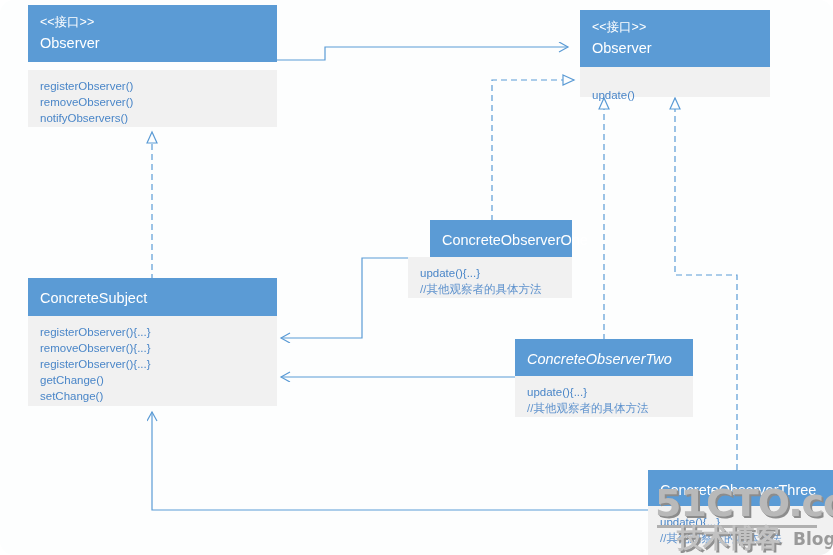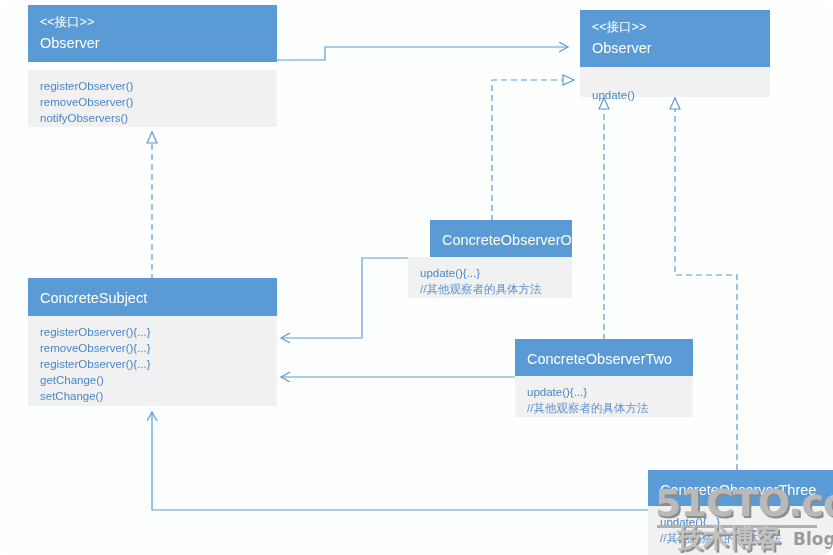--- a/index.html
+++ b/index.html
@@ -210,21 +210,21 @@
     <div class="uml-header" style="height:37px; padding-top:9px;margin-left:22px;">
       <div class="uml-name">ConcreteObserverOne</div>
     </div>
     <div class="uml-body" style="height:41px;">
       <div class="uml-member">update(){...}</div>
       <div class="uml-member comment">//其他观察者的具体方法</div>
     </div>
   </div>
 
   <div class="uml-class" style="left:515px; top:339px; width:178px;">
-    <div class="uml-header" style="height:37px; padding-top:9px;">
+    <div class="uml-header" style="height:37px; padding-top:9px;font-style:italic;">
       <div class="uml-name">ConcreteObserverTwo</div>
     </div>
     <div class="uml-body" style="height:41px;">
       <div class="uml-member">update(){...}</div>
       <div class="uml-member comment">//其他观察者的具体方法</div>
     </div>
   </div>
 
   <div class="uml-class" style="left:648px; top:470px; width:185px;">
     <div class="uml-header" style="height:36px; padding-top:9px;">

